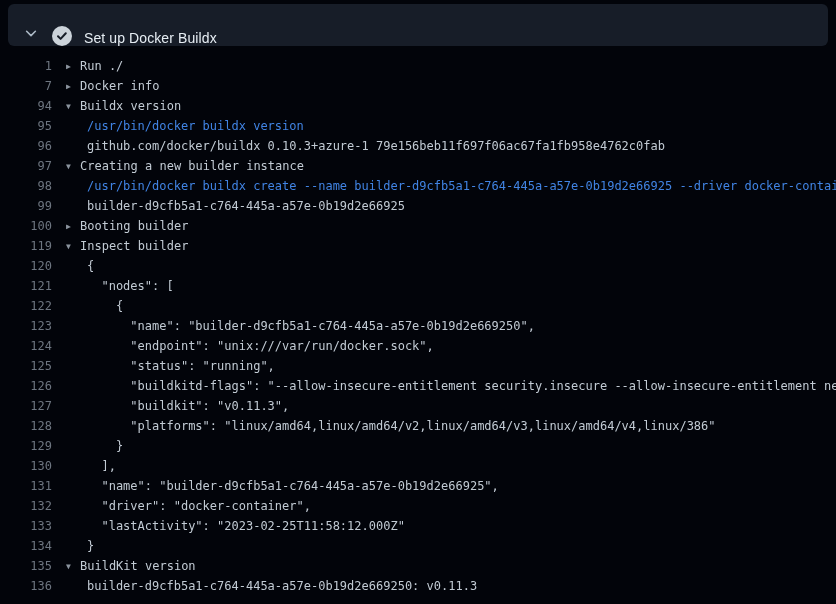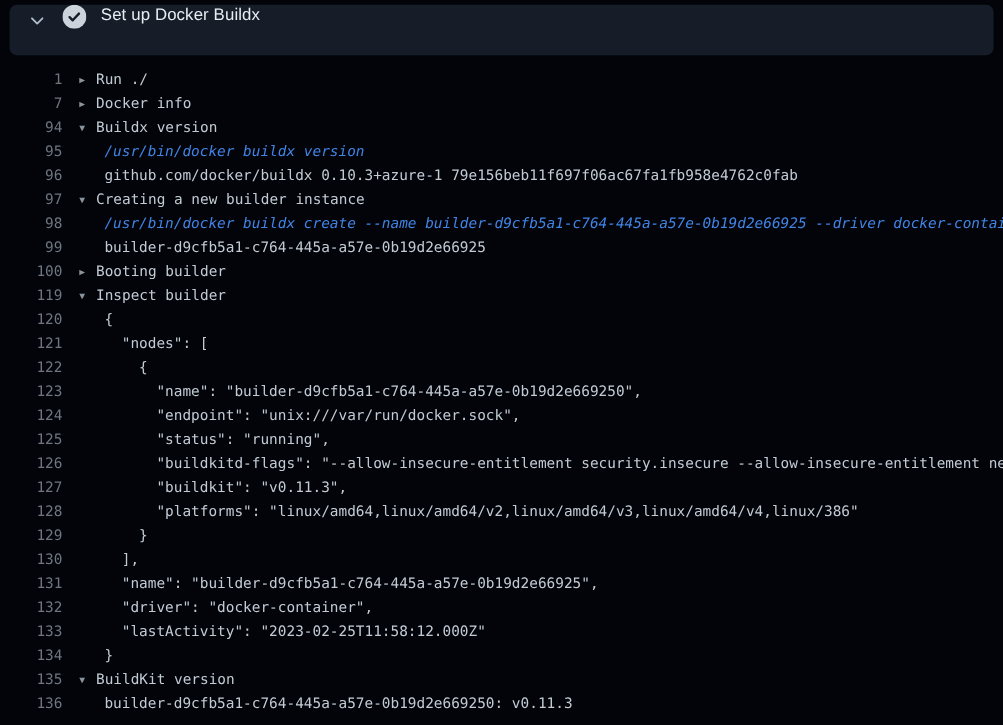--- a/index.html
+++ b/index.html
@@ -19,21 +19,21 @@
   body{
     background:var(--page-bg);
     font-family:"DejaVu Sans Mono","Liberation Mono",monospace;
   }
   .step-header{
     margin:4px 8px 0 8px;
     height:42px;
     border-radius:6px;
     background:var(--header-bg);
     display:flex;
-    align-items:flex-start;
+    align-items:flex-end;
     padding:0 10px;
   }
   .chevron-btn{
     width:26px;height:26px;
     display:flex;align-items:center;justify-content:center;
     background:transparent;border:none;cursor:pointer;
     color:var(--chevron-color);
     flex:0 0 auto;
   }
   .status-icon{
@@ -65,21 +65,21 @@
     text-align:right;
     color:var(--line-number);
     cursor:pointer;
     user-select:none;
   }
   .content{
     margin-left:14px;
     color:var(--output-text);
     white-space:pre;
   }
-  .content.command{color:var(--command-blue);font-style:italic;}
+  .content.command{color:var(--command-blue);}
   .content.output{padding-left:21px;}
   .content.command{padding-left:21px;}
   .arrow{
     display:inline-block;
     width:14px;
     font-size:8px;
     color:var(--arrow-gray);
     vertical-align:1px;
   }
   .group-row{cursor:pointer;}

